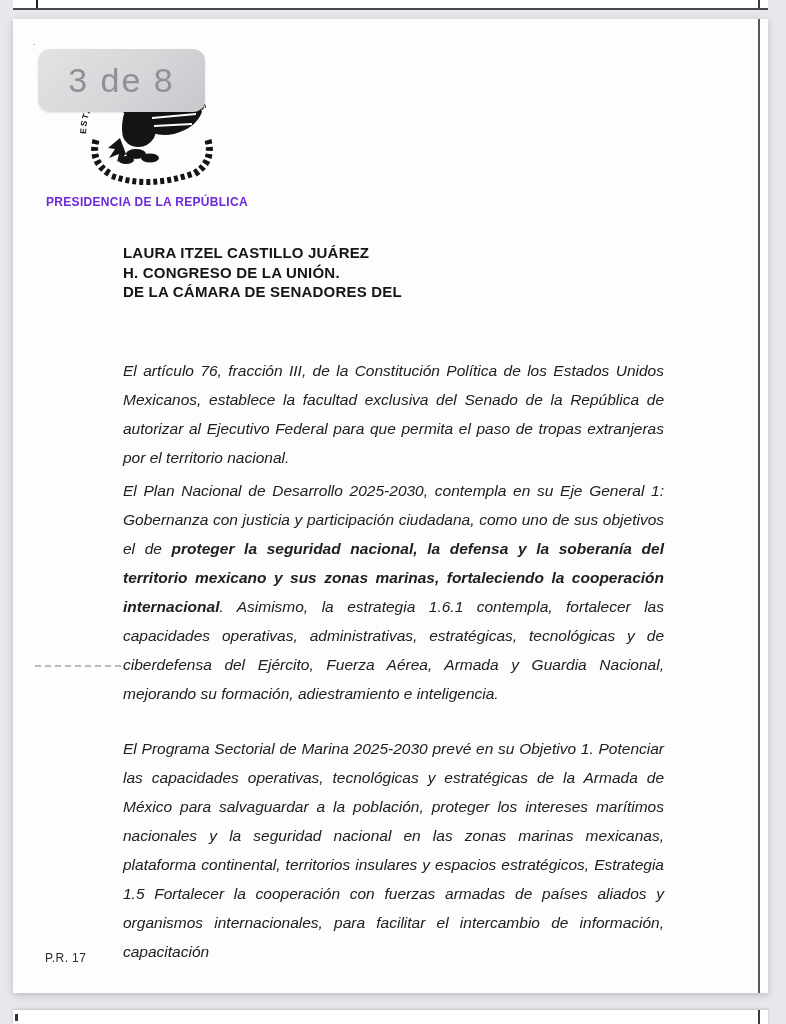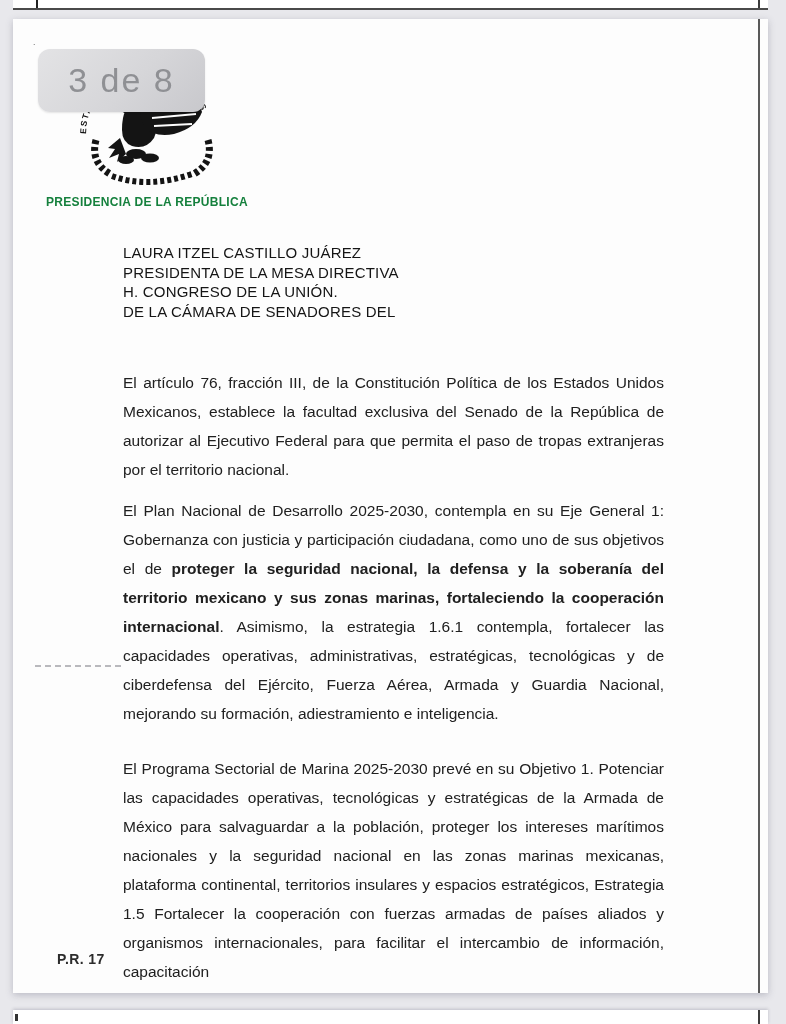--- a/index.html
+++ b/index.html
@@ -46,45 +46,45 @@
     display:flex;align-items:center;justify-content:center;
     z-index:5;box-shadow:0 1px 2px rgba(0,0,0,0.10);margin-top:12px;
   }
   .page-badge span{
     color:var(--badge-text);font-size:34px;letter-spacing:2px;font-weight:400;
   }
   
   .emblem{position:absolute;left:65px;top:51px;width:148px;height:118px;z-index:2;}
   .letterhead-title{
     position:absolute;left:33px;top:176px;width:200px;text-align:center;
-    font-size:12px;font-weight:700;letter-spacing:0.3px;color:#15803d;white-space:nowrap;
+    font-size:12px;font-weight:700;letter-spacing:0.3px;color:#6d28d9;white-space:nowrap;
   }
   
   .recipient{
     position:absolute;left:110px;top:224px;
-    font-size:15px;font-weight:400;line-height:19.5px;letter-spacing:0.2px;color:#151515;
+    font-size:15px;font-weight:700;line-height:19.5px;letter-spacing:0.2px;color:#151515;
   }
   
   .body-text{
     position:absolute;left:110px;top:337px;width:541px;
     font-size:15.5px;line-height:29px;color:var(--ink);
     text-align:justify;
   }
-  .body-text p{margin:12px 0 4px 0;}
+  .body-text p{margin:0 0 4px 0;font-style:italic;}
   .body-text p.gap-before{margin-top:26px;}
   .body-text b{font-weight:700;}
   
   .artifact-dash{
     position:absolute;left:22px;top:646px;width:86px;height:0;
     border-top:2px dashed #b9b9bd;
   }
   
   .footer-ref{
-    position:absolute;left:44px;top:932px;
-    font-size:14px;font-weight:700;letter-spacing:0.4px;color:#2c2c2c;
+    position:absolute;left:32px;top:932px;
+    font-size:12px;font-weight:400;letter-spacing:0.4px;color:#2c2c2c;
   }
   
   .sliver-next{
     position:absolute;left:13px;top:1010px;width:755px;height:14px;
     background:#fff;box-shadow:0 -1px 3px rgba(70,70,95,0.25);
   }
   .sliver-next::before{
     content:"";position:absolute;left:2px;top:4px;width:3px;height:7px;background:#333;
   }
   .sliver-next::after{
@@ -129,21 +129,20 @@
         <path d="M18,70 q-6,22 14,34" stroke-width="7" stroke-dasharray="4 3"></path>
         <path d="M130,70 q6,22 -14,34" stroke-width="7" stroke-dasharray="4 3"></path>
         <path d="M34,106 q36,13 80,-2" stroke-width="6" stroke-dasharray="4 3"></path>
       </g>
     </svg>
 
     <div class="letterhead-title">PRESIDENCIA DE LA REPÚBLICA</div>
 
     <div class="recipient">
       <div>LAURA ITZEL CASTILLO JUÁREZ</div>
-      <div>PRESIDENTA DE LA MESA DIRECTIVA</div>
       <div>H. CONGRESO DE LA UNIÓN.</div>
       <div>DE LA CÁMARA DE SENADORES DEL</div>
     </div>
 
     <div class="body-text">
       <p><span>El artículo 76, fracción III, de la Constitución Política de los Estados Unidos Mexicanos, establece la facultad exclusiva del Senado de la República de autorizar al Ejecutivo Federal para que permita el paso de tropas extranjeras por el territorio nacional.</span></p>
       <p><span>El Plan Nacional de Desarrollo 2025-2030, contempla en su Eje General 1: Gobernanza con justicia y participación ciudadana, como uno de sus objetivos el de </span><b>proteger la seguridad nacional, la defensa y la soberanía del territorio mexicano y sus zonas marinas, fortaleciendo la cooperación internacional</b><span>. Asimismo, la estrategia 1.6.1 contempla, fortalecer las capacidades operativas, administrativas, estratégicas, tecnológicas y de ciberdefensa del Ejército, Fuerza Aérea, Armada y Guardia Nacional, mejorando su formación, adiestramiento e inteligencia.</span></p>
       <p class="gap-before"><span>El Programa Sectorial de Marina 2025-2030 prevé en su Objetivo 1. Potenciar las capacidades operativas, tecnológicas y estratégicas de la Armada de México para salvaguardar a la población, proteger los intereses marítimos nacionales y la seguridad nacional en las zonas marinas mexicanas, plataforma continental, territorios insulares y espacios estratégicos, Estrategia 1.5 Fortalecer la cooperación con fuerzas armadas de países aliados y organismos internacionales, para facilitar el intercambio de información, capacitación</span></p>
     </div>
 

